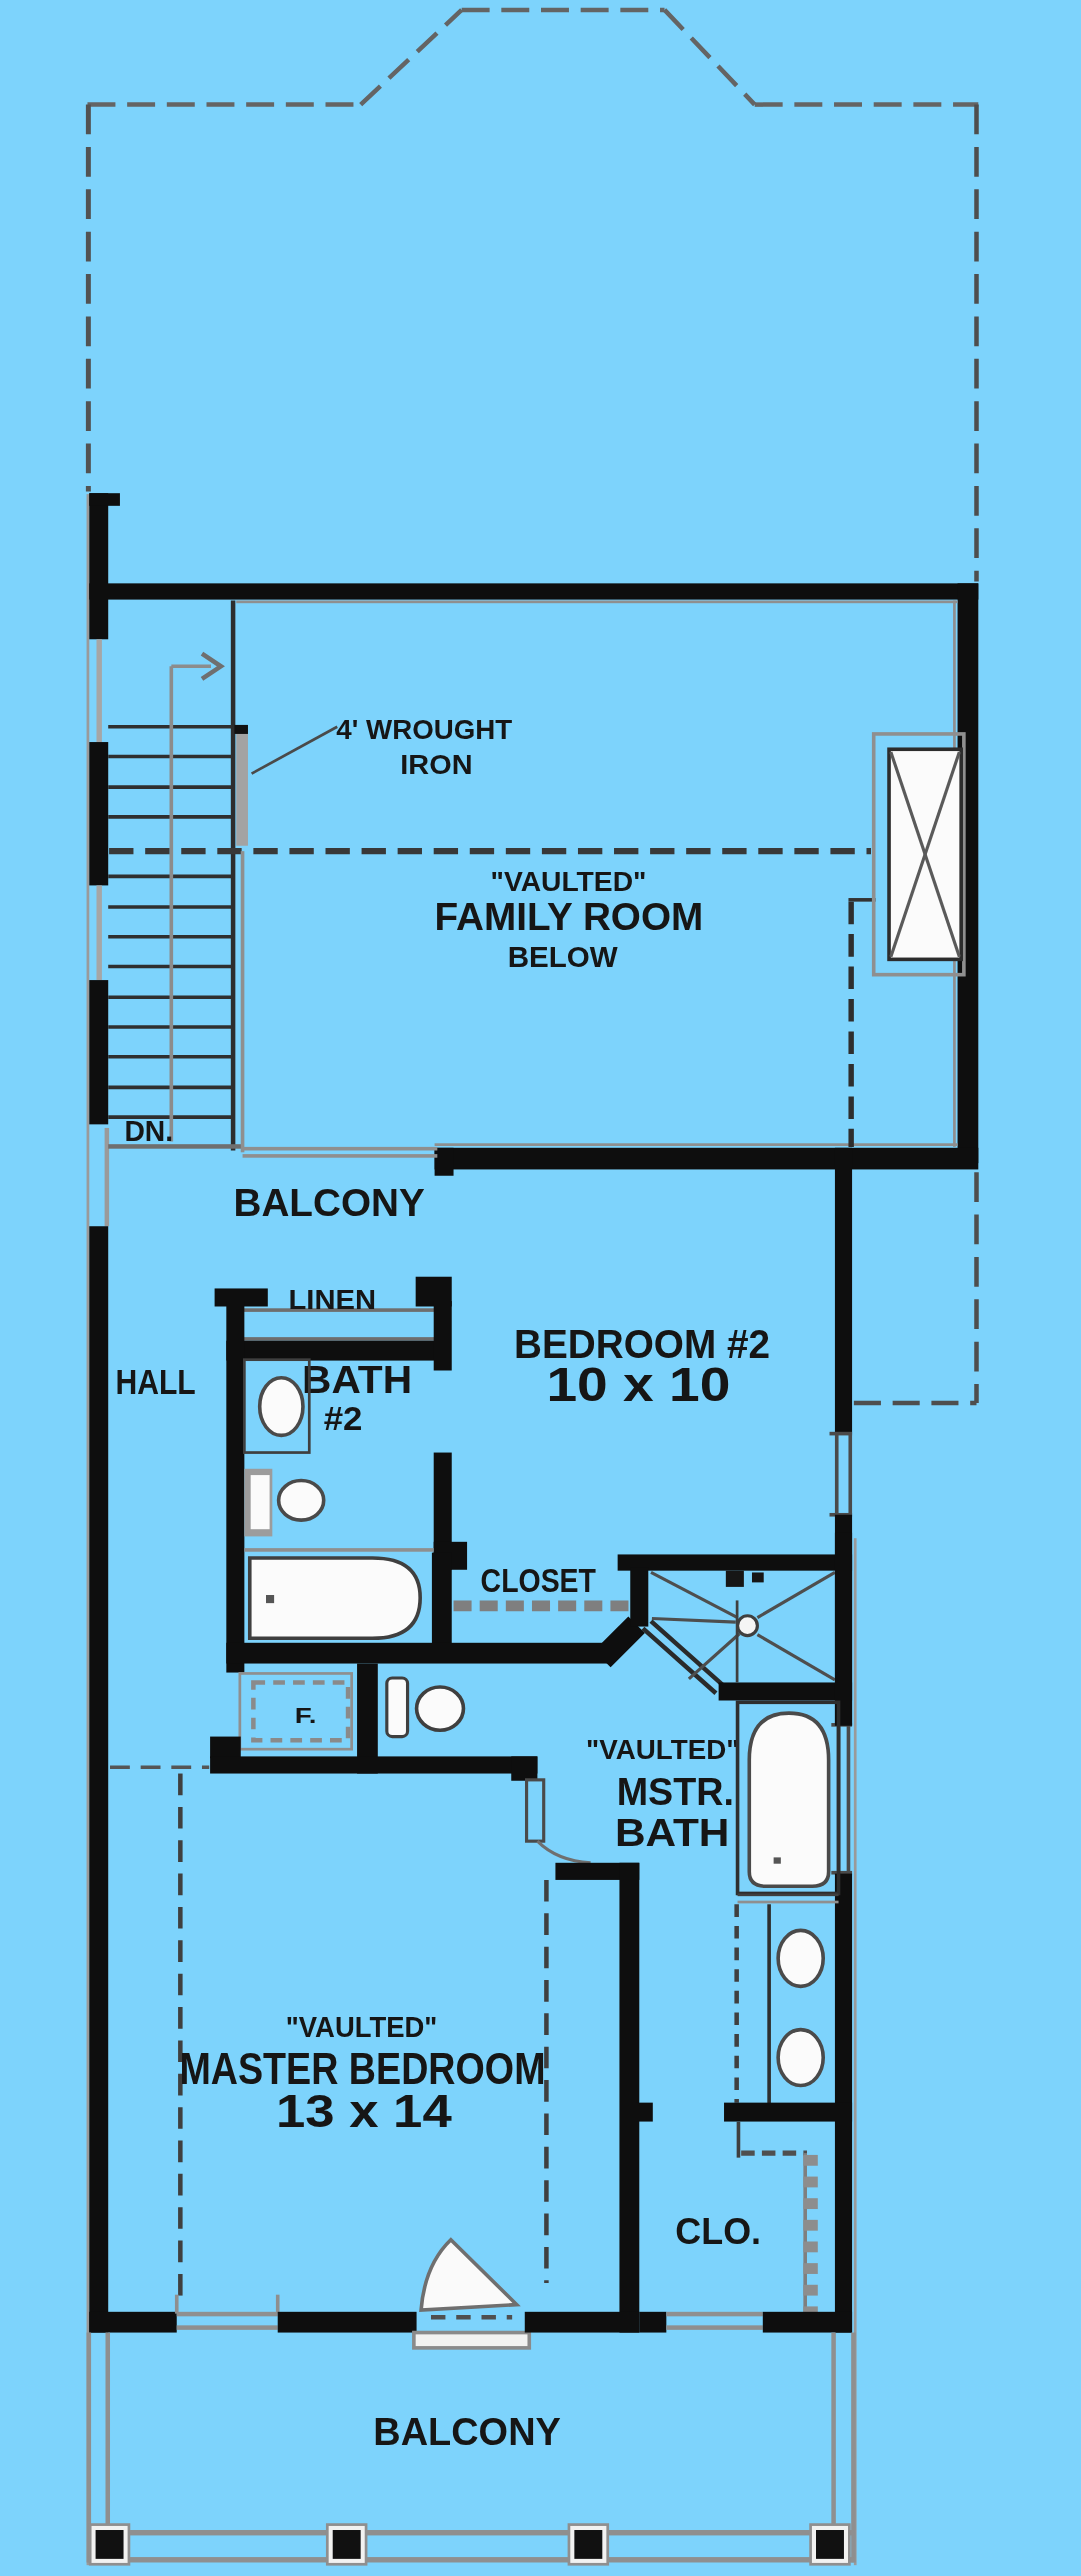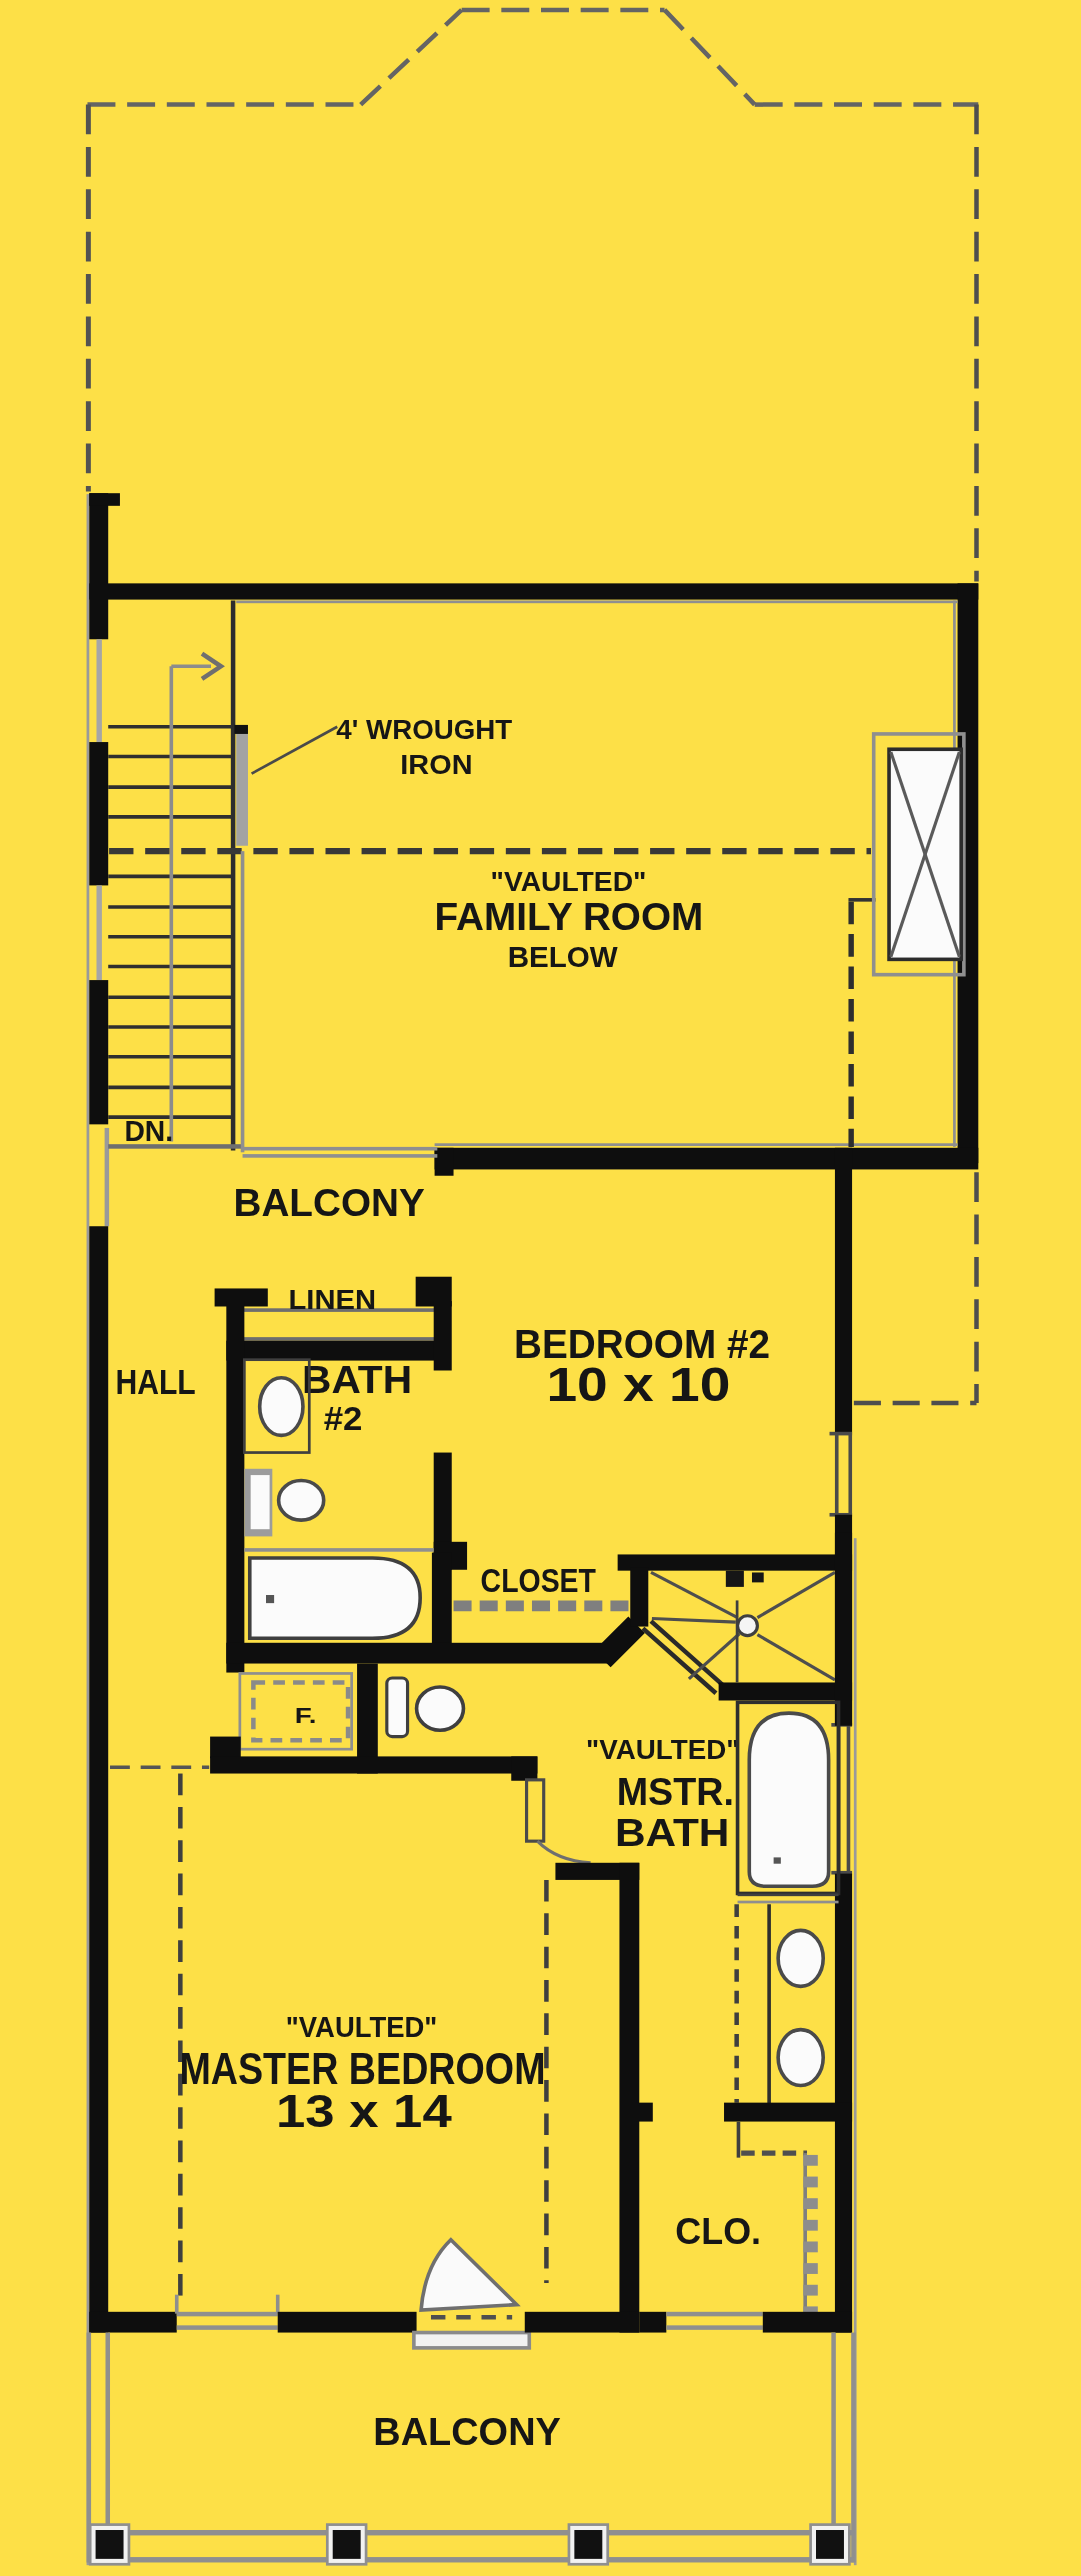--- a/index.html
+++ b/index.html
@@ -1,16 +1,16 @@
 <!DOCTYPE html>
 <html style="font-size:14.4px"><head>
 <meta charset="utf-8">
 <style>
 html,body{margin:0;padding:0;background:#ffffff;}
-#plan{width:1082px;height:2576px;position:relative;background:#fde047;}
+#plan{width:1082px;height:2576px;position:relative;background:#7dd3fc;}
 svg{display:block;}
 text{font-family:"Liberation Sans",sans-serif;font-weight:bold;fill:#161616;}
 </style>
 </head>
 <body>
 
 <div id="plan">
 <svg width="1082" height="2576" viewBox="0 0 1200 2857" xmlns="http://www.w3.org/2000/svg">
 
 <g stroke="#646464" stroke-width="5" fill="none" stroke-dasharray="31 13">

